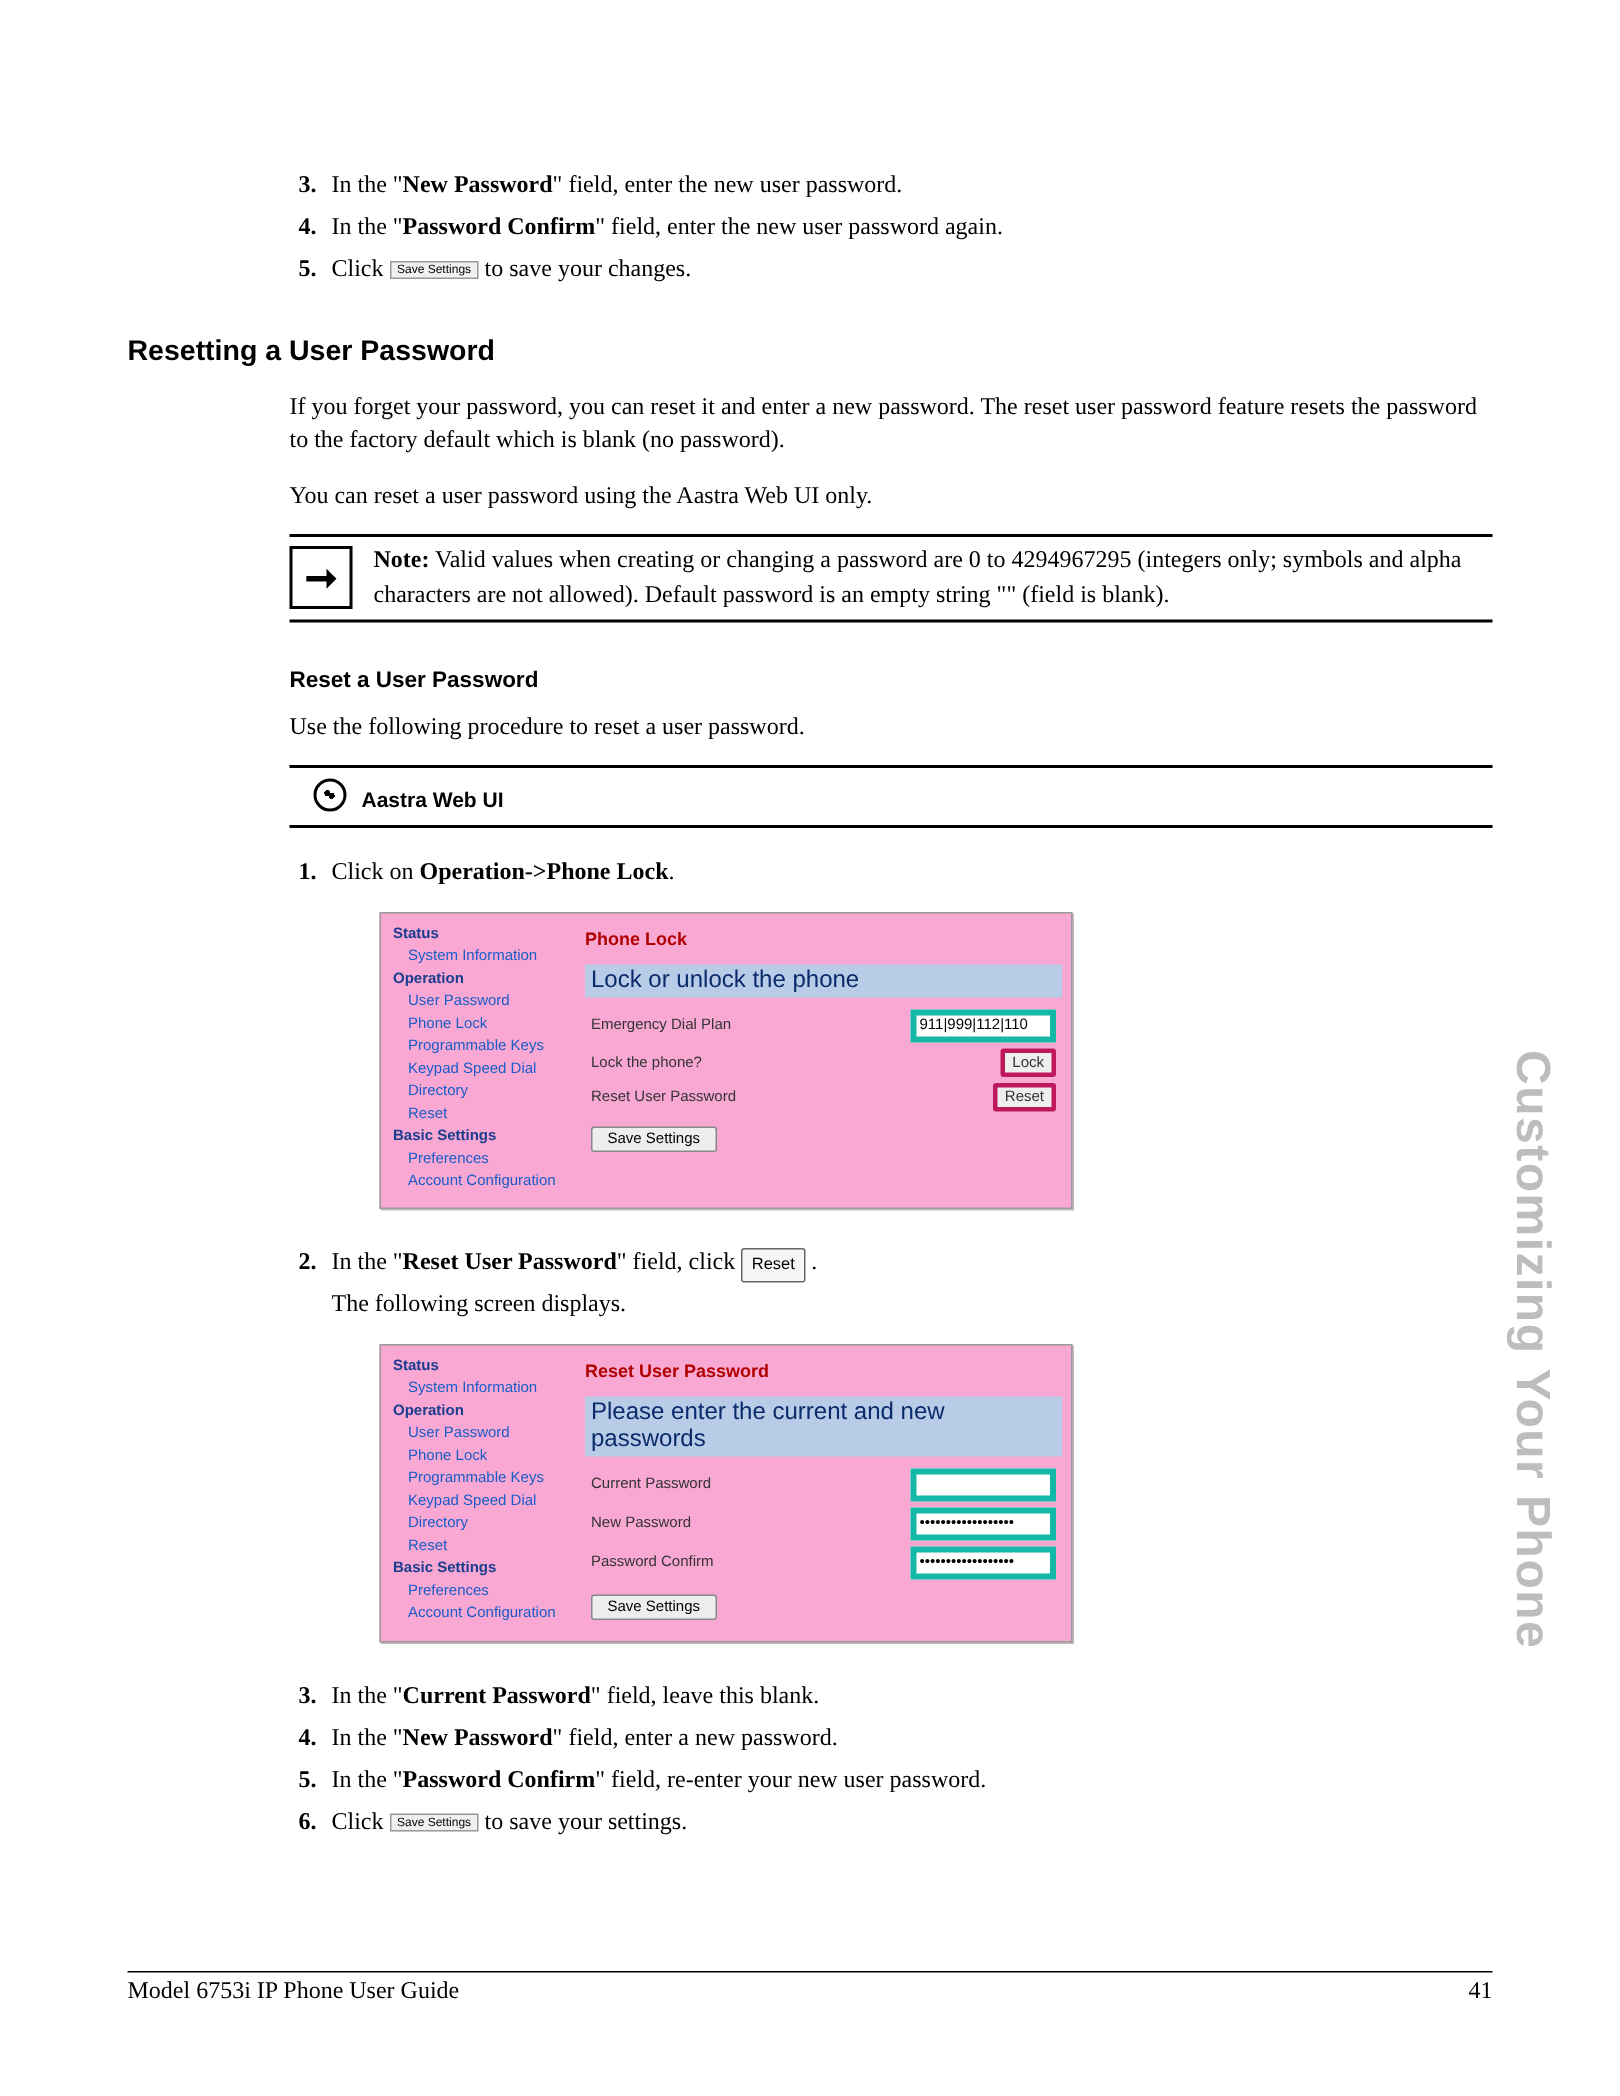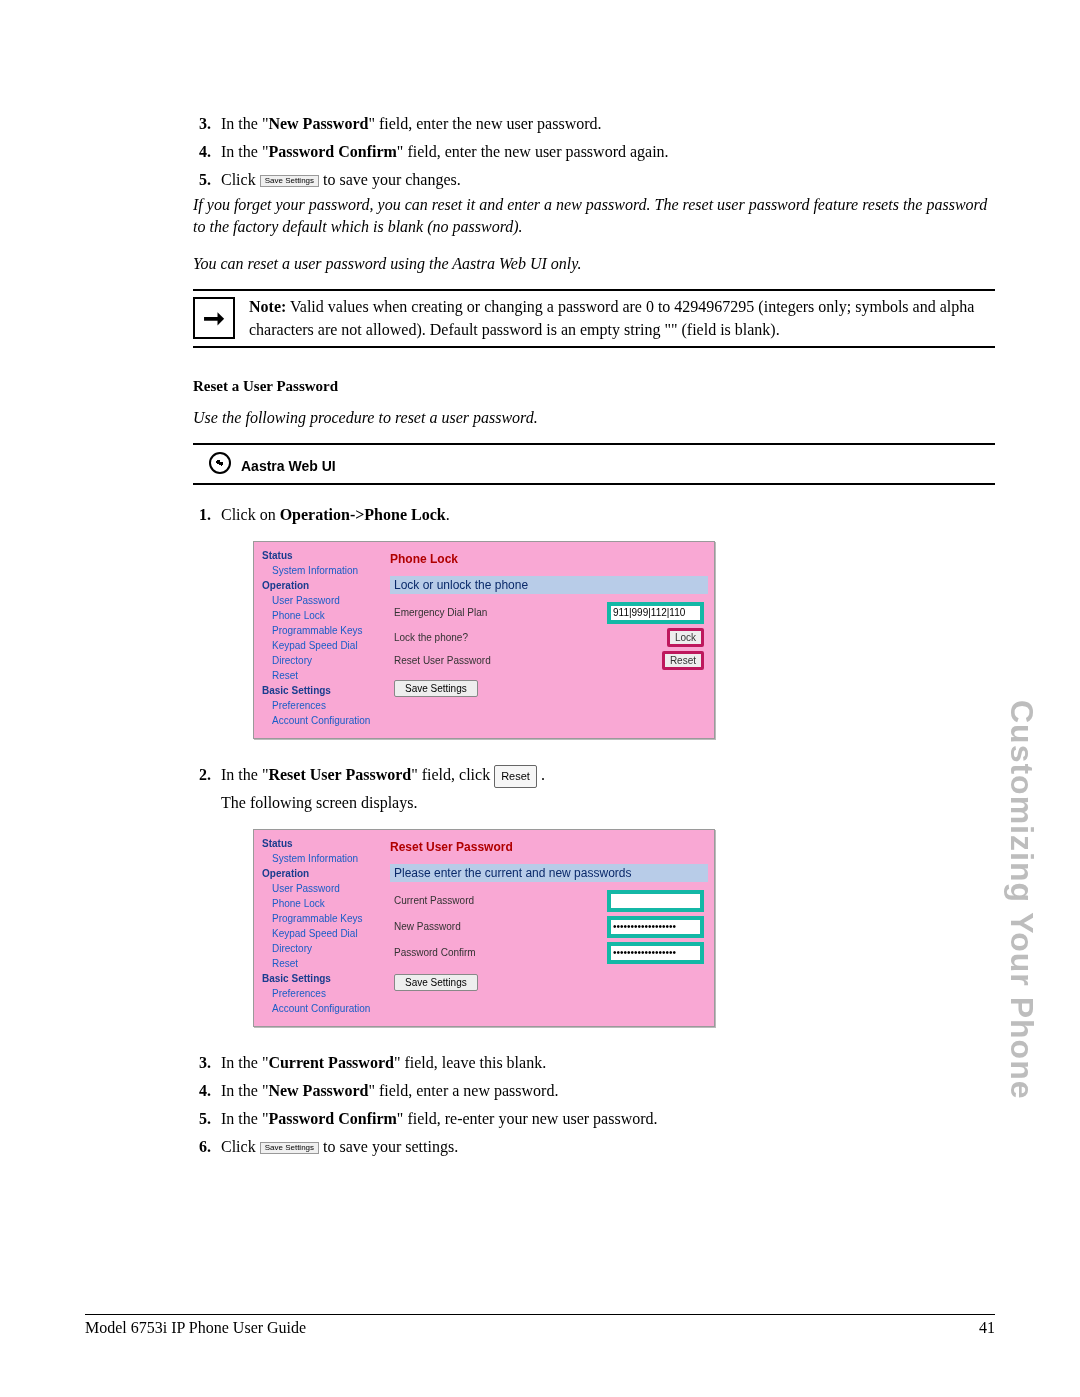--- a/index.html
+++ b/index.html
@@ -58,29 +58,28 @@
     vertical-align: baseline;
     border-radius: 2px;
   }
   h2.section {
     font-family: Arial, Helvetica, sans-serif;
     font-size: 19px;
     font-weight: bold;
     margin: 30px 0 15px 0;
   }
   h3.sub {
-    font-family: Liberation Serif, serif;
+    font-family: Liberation Sans, sans-serif;
     font-size: 15px;
     font-weight: bold;
     margin: 0 0 12px 0;
   }
   p.body {
     margin: 0 0 14px 0;
     line-height: 1.4;
-    font-style: italic;
   }
   
   .note-wrap { margin: 8px 0 30px 0; }
   .note-box {
     display: flex;
     align-items: flex-start;
     gap: 14px;
     margin: 4px 0;
   }
   .note-icon {
@@ -146,21 +145,21 @@
   }
   .shot .title {
     color: #b00000;
     font-weight: bold;
     font-size: 12px;
     margin: 4px 0 10px 0;
   }
   .shot .bar {
     background: #b8cce8;
     color: #0a2a6a;
-    font-size: 12px;
+    font-size: 16px;
     padding: 2px 4px;
     margin: 2px 0 6px 0;
   }
   .shot .row {
     display: flex;
     align-items: center;
     padding: 2px 4px;
     color: #333;
   }
   .shot .row .lbl { flex: 1; }
@@ -202,20 +201,21 @@
   <div class="sidelabel">Customizing Your Phone</div>
 
   <div class="content-block">
     <ol class="steps" start="3">
       <li style="font-weight: normal; list-style-type: decimal;"><span class="num"></span><span>In the "</span><b>New Password</b><span>" field, enter the new user password.</span></li>
       <li style="font-weight: normal; list-style-type: decimal;"><span>In the "</span><b>Password Confirm</b><span>" field, enter the new user password again.</span></li>
       <li style="font-weight: normal; list-style-type: decimal;"><span>Click </span><span class="btn-tiny">Save Settings</span><span> to save your changes.</span></li>
     </ol>
   </div>
 
+  <h2 class="section">Resetting a User Password</h2>
 
   <div class="content-block">
     <p class="body">If you forget your password, you can reset it and enter a new password. The reset user password feature resets the password to the factory default which is blank (no password).</p>
     <p class="body">You can reset a user password using the Aastra Web UI only.</p>
 
     <div class="note-wrap">
       <hr class="hr-thick">
       <div class="note-box">
         <div class="note-icon">➞</div>
         <div class="note-text"><b>Note:</b> <span>Valid values when creating or changing a password are 0 to 4294967295 (integers only; symbols and alpha characters are not allowed). Default password is an empty string "" (field is blank).</span></div>

